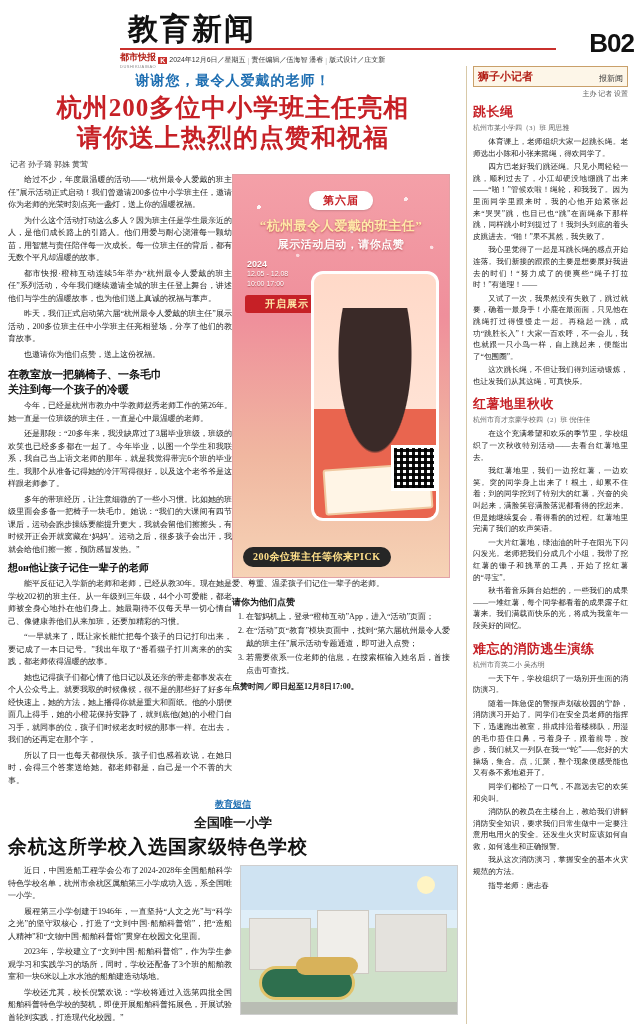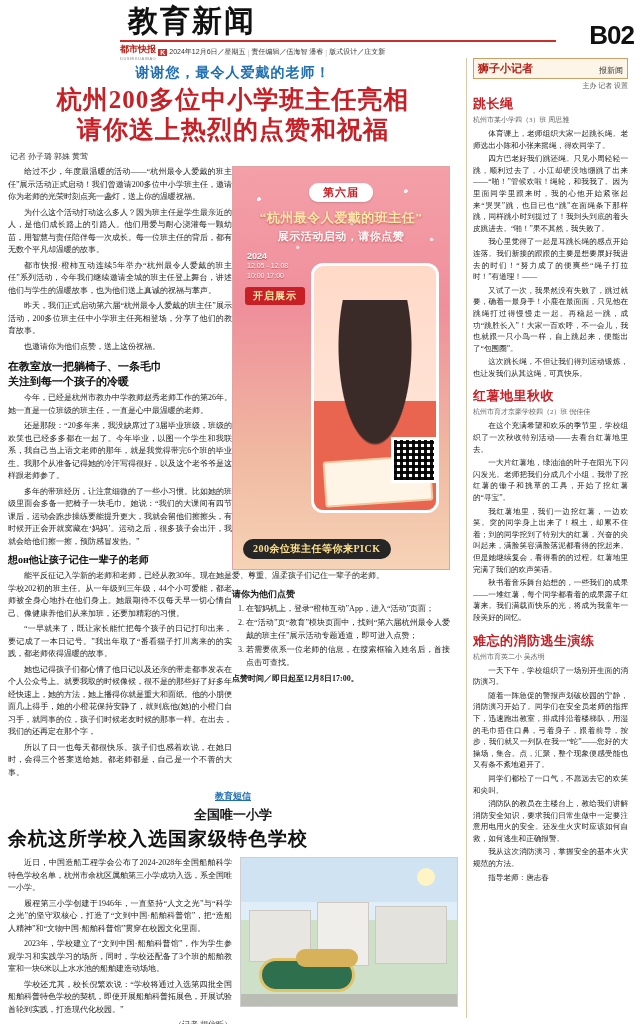--- a/index.html
+++ b/index.html
@@ -12,20 +12,21 @@
     color: #1a1a1a;
     overflow: hidden;
     position: relative;
   }
 
   
   .masthead {
     position: relative;
     height: 56px;
     padding: 4px 8px 0 8px;
+    margin-top: 8px;
   }
   .masthead-title {
     font-family: "Liberation Serif", serif;
     font-size: 30px;
     font-weight: bold;
     letter-spacing: 2px;
     color: #111;
     margin-left: 120px;
     line-height: 34px;
   }
@@ -176,21 +177,21 @@
   }
   .poster-date {
     position: absolute; top: 84px; left: 14px;
     color: #fff; font-size: 7px; line-height: 10px; font-family: "Liberation Sans", sans-serif;
     text-shadow: 0 1px 1px rgba(120,20,20,.6);
   }
   .poster-date b { font-size: 9px; display:block; }
   .poster-open {
     position: absolute; top: 120px; left: 12px;
     background: #c62026; color: #ffe9a8; font-size: 10px; font-weight: bold;
-    padding: 2px 8px; border-radius: 3px; letter-spacing: 1px;
+    padding: 2px 20px; border-radius: 3px; letter-spacing: 1px;
   }
   .poster-phone {
     position: absolute; top: 96px; right: 10px; width: 128px; height: 250px;
     background: linear-gradient(180deg,#ffd9c8,#ffeadf);
     border: 3px solid #fff; border-radius: 12px; overflow: hidden;
   }
   .poster-figure {
     position: absolute; bottom: 0; left: 0; right: 0; height: 210px;
     background:
       radial-gradient(ellipse at 50% 22%, #3a2a28 0 36px, transparent 37px),
@@ -396,22 +397,22 @@
       <p class="rc-p">四方巴老好我们跳还绳。只见小周轻轻一跳，顺利过去了，小江却硬没地绷跳了出来——“啪！”管候欢啦！绳轮，和我我了。因为里面同学里跟来时，我的心他开始紧张起来“哭哭”跳，也目已也“跳”在面绳条下那样跳，同样跳小时到提过了！我到头到底的着头皮跳进去。“啪！”果不其然，我失败了。</p>
       <p class="rc-p">我心里觉得了一起是耳跳长绳的感点开始连落。我们新接的跟跟的主要是想要展好我进去的时们！“努力成了的便爽些“绳子打拉时！”有道理！——</p>
       <p class="rc-p">又试了一次，我果然没有失败了，跳过就要，确着一最身手！小鹿在最面面，只见他在跳绳打过得慢慢走一起。再稳起一跳，成功“跳胜长入”！大家一百欢呼，不一会儿，我也就跟一只小鸟一样，自上跳起来，便能出了“包围圈”。</p>
       <p class="rc-p">这次跳长绳，不但让我们得到运动锻炼，也让发我们从其这绳，可真快乐。</p>
     </div>
 
     <div class="rc-article">
       <div class="rc-title">红薯地里秋收</div>
       <div class="rc-author">杭州市育才京豪学校四（2）班 倪佳佳</div>
       <p class="rc-p">在这个充满希望和欢乐的季节里，学校组织了一次秋收特别活动——去看台红薯地里去。</p>
+      <p class="rc-p">我红薯地里，我们一边挖红薯，一边欢笑。突的同学身上出来了！根土，却累不住着；到的同学挖到了特别大的红薯，兴奋的尖叫起来，满脸笑容满脸落泥都看得的挖起来。但是她继续复会，看得看的的过程。红薯地里完满了我们的欢声笑语。</p>
       <p class="rc-p">一大片红薯地，绿油油的叶子在阳光下闪闪发光。老师把我们分成几个小组，我带了挖红薯的锄子和挑草的工具，开始了挖红薯的“寻宝”。</p>
-      <p class="rc-p">我红薯地里，我们一边挖红薯，一边欢笑。突的同学身上出来了！根土，却累不住着；到的同学挖到了特别大的红薯，兴奋的尖叫起来，满脸笑容满脸落泥都看得的挖起来。但是她继续复会，看得看的的过程。红薯地里完满了我们的欢声笑语。</p>
       <p class="rc-p">秋书着音乐舞台始想的，一些我们的成果——一堆红薯，每个同学都看着的成果露子红薯来。我们满载而快乐的光，将成为我童年一段美好的回忆。</p>
     </div>
 
     <div class="rc-article">
       <div class="rc-title">难忘的消防逃生演练</div>
       <div class="rc-author">杭州市育英二小 吴杰明</div>
       <p class="rc-p">一天下午，学校组织了一场别开生面的消防演习。</p>
       <p class="rc-p">随着一阵急促的警报声划破校园的宁静，消防演习开始了。同学们在安全员老师的指挥下，迅速跑出教室，排成排沿着楼梯队，用湿的毛巾捂住口鼻，弓着身子，跟着前导，按步，我们就又一列队在我一“蛇”——您好的大操场，集合。点，汇聚，整个现象便感受能也又有条不紊地避开了。</p>
       <p class="rc-p">同学们都松了一口气，不愿远去它的欢笑和尖叫。</p>
       <p class="rc-p">消防队的教员在主楼台上，教给我们讲解消防安全知识，要求我们日常生做中一定要注意用电用火的安全。还发生火灾时应该如何自救，如何逃生和正确报警。</p>

